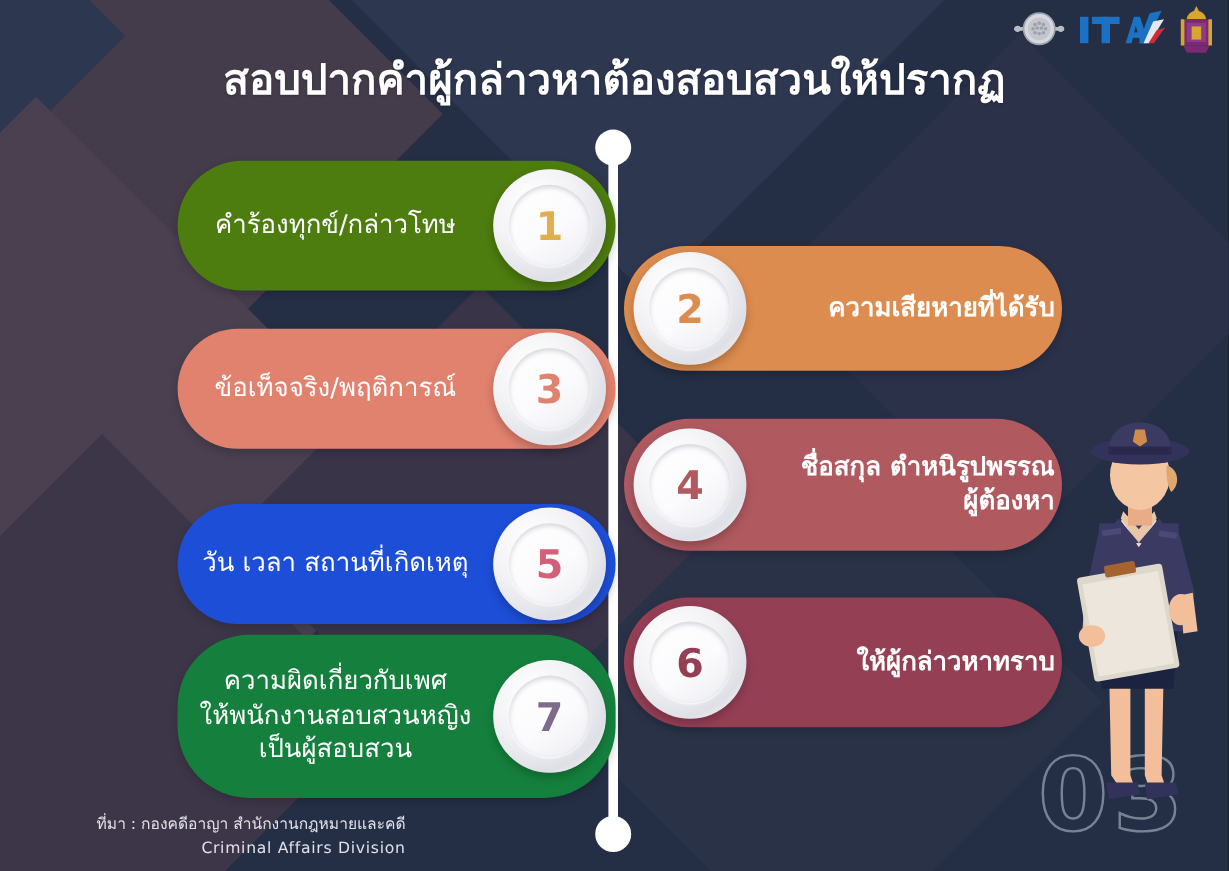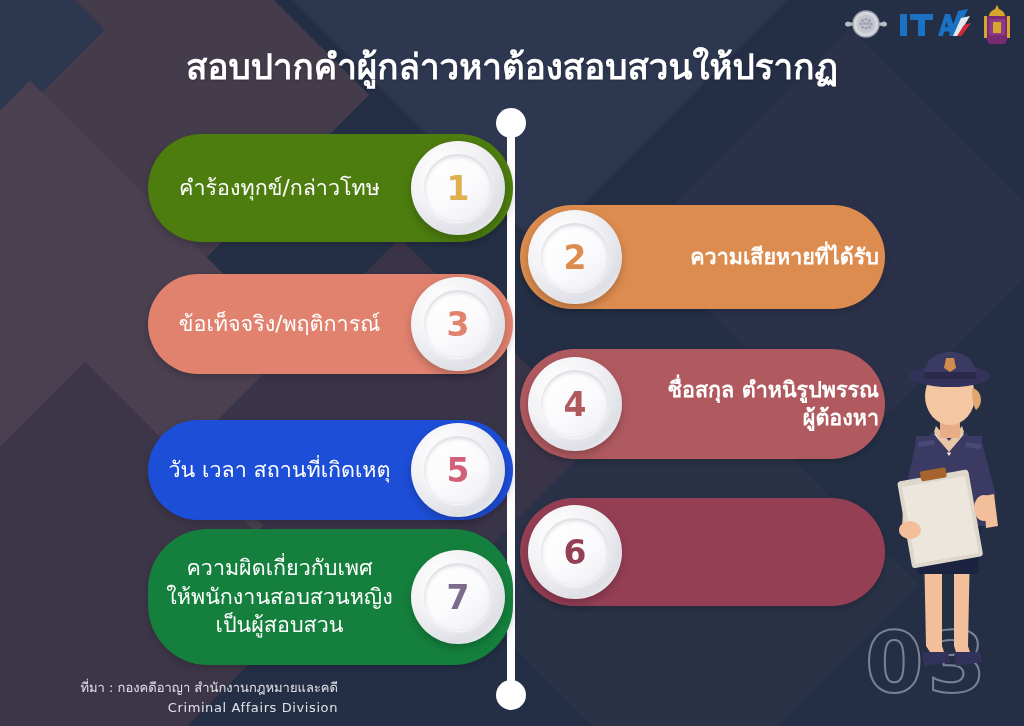--- a/index.html
+++ b/index.html
@@ -308,20 +308,21 @@
         </div>
         <div class="badge">
           <span class="badge-num" style="color: rgb(209, 96, 120);">5</span>
         </div>
       </div>
       <div class="pill right" style="top: 498px; left: 520px; width: 365px; height: 108px; background: rgb(149, 63, 85);">
         <div class="badge">
           <span class="badge-num" style="color: rgb(149, 63, 85);">6</span>
         </div>
         <div class="pill-text">
+          <div>ให้ผู้กล่าวหาทราบ</div>
         </div>
       </div>
       <div class="pill left" style="top: 529px; left: 148px; width: 365px; height: 136px; background: #15803d;">
         <div class="pill-text">
           <div>ความผิดเกี่ยวกับเพศ</div>
           <div>ให้พนักงานสอบสวนหญิง</div>
           <div>เป็นผู้สอบสวน</div>
         </div>
         <div class="badge">
           <span class="badge-num" style="color: rgb(125, 107, 140);">7</span>

